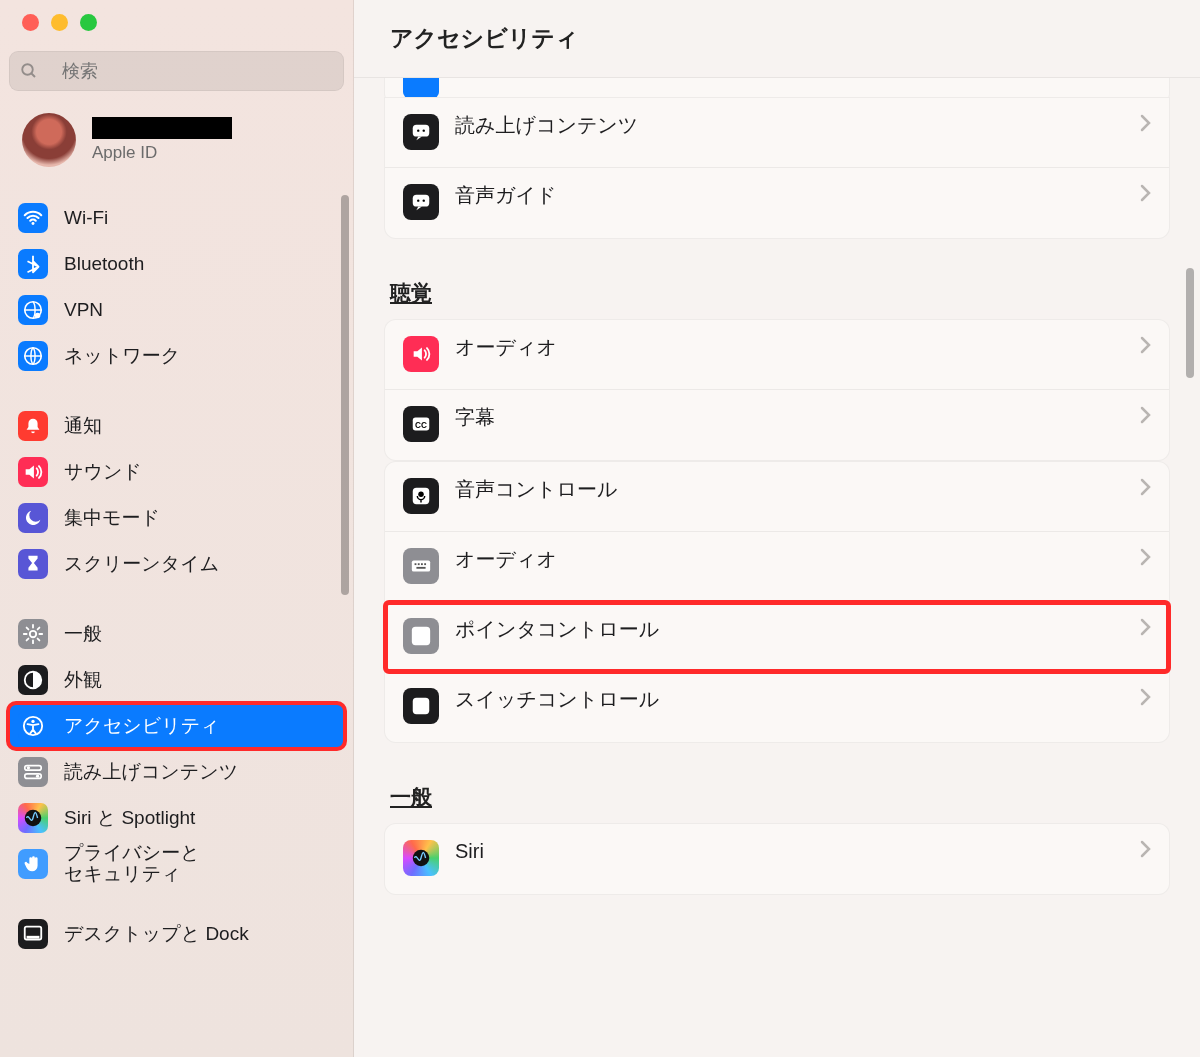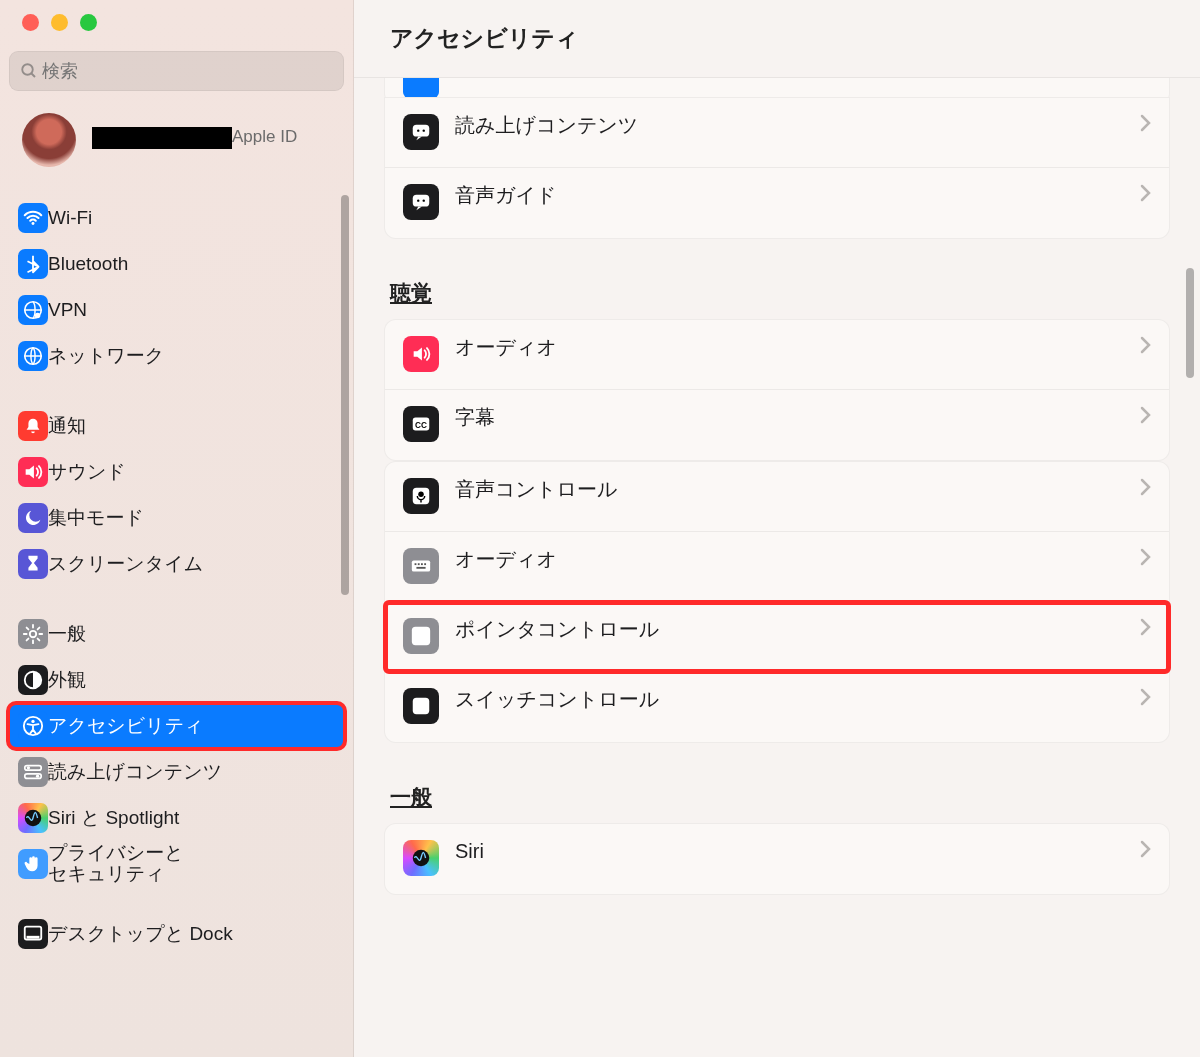--- a/index.html
+++ b/index.html
@@ -27,40 +27,40 @@
 .search-wrap { margin: 0 9px 22px 9px; }
 .search {
   display: flex; align-items: center;
   background: rgba(0,0,0,0.08);
   border: 1px solid rgba(0,0,0,0.05);
   border-radius: 9px; height: 40px; padding: 0 10px;
 }
 .search svg { flex: 0 0 auto; opacity: .55; }
 .search input {
   border: none; background: transparent; outline: none;
-  font-size: 18px; color: #666; margin-left: 4px; width: 100%;
+  font-size: 18px; color: #666; margin-left: 24px; width: 100%;
 }
 .account { display: flex; align-items: center; padding: 0 20px 28px 22px; gap: 16px; }
 .avatar {
   width: 54px; height: 54px; border-radius: 50%;
   background: radial-gradient(circle at 50% 35%, #cf6a5a 0 28%, #8a3e37 40% 60%, #e6b7ac 75%);
   flex: 0 0 auto;
 }
-.acct-text { display: flex; flex-direction: row; }
+.acct-text { display: flex; flex-direction: column; }
 .acct-name { width: 140px; height: 22px; background: #000; margin-bottom: 4px; }
 .acct-sub { font-size: 17px; color: #6b6b6b; }
 .side-scroll { flex: 1; overflow: hidden; position: relative; }
 .side-bar-track {
   position: absolute; right: 4px; top: 0; width: 8px; height: 400px;
   background: rgba(0,0,0,0.28); border-radius: 4px;
 }
 .side-list { padding: 0 8px 12px 8px; }
 .group-gap { height: 24px; }
 .srow {
-  display: flex; align-items: center; gap: 0;
+  display: flex; align-items: center; gap: 16px;
   height: 46px; padding: 0 10px; border-radius: 8px;
   font-size: 19px; color: #1d1d1f; cursor: default;
 }
 .srow.selected { background: #0a7bff; color: #fff; }
 .srow.highlighted { outline: 4px solid #ff2a2a; outline-offset: -2px; }
 .srow .icn {
   width: 30px; height: 30px; border-radius: 7px;
   display: flex; align-items: center; justify-content: center;
   flex: 0 0 auto; color: #fff;
 }

